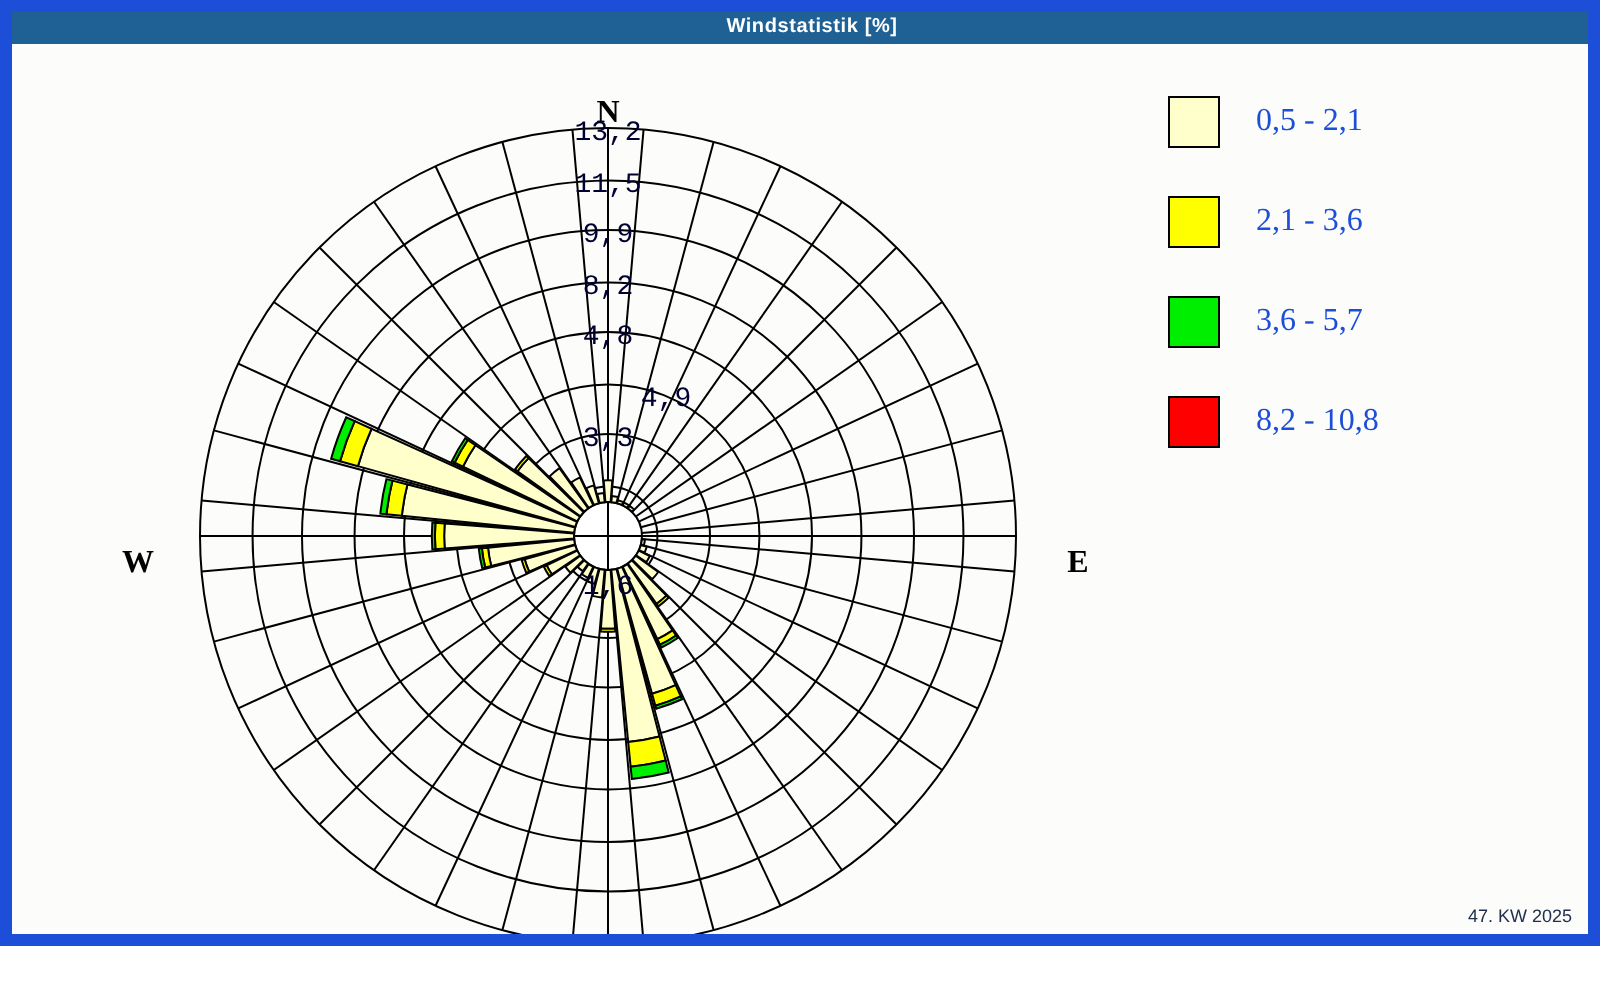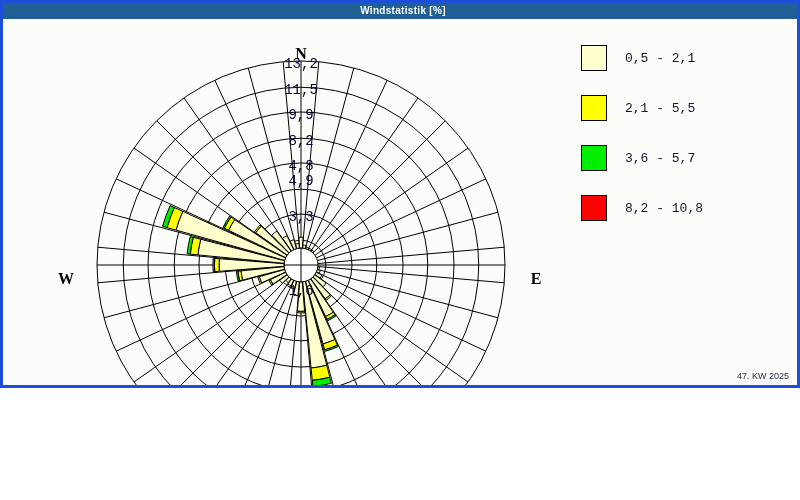--- a/index.html
+++ b/index.html
@@ -3,24 +3,24 @@
 <meta charset="utf-8">
 <style>
   html, body {
     margin: 0;
     padding: 0;
     background: #ffffff;
   }
   #app {
     position: relative;
     width: 800px;
-    height: 388px;
+    height: 473px;
     background: #fcfcfa;
     box-sizing: border-box;
-    border: 3px solid #1d4ed8;
+    border: 6px solid #1d4ed8;
     overflow: hidden;
     font-family: "Liberation Serif", "DejaVu Serif", serif;
   }
   #titlebar {
     position: absolute;
     left: 0; top: 0;
     width: 800px;
     height: 16px;
     background: #1f6095;
     color: #ffffff;
@@ -78,23 +78,23 @@
   }
   .legend-swatch {
     width: 26px;
     height: 26px;
     border: 1px solid #000000;
     box-sizing: border-box;
     flex: 0 0 auto;
   }
   .legend-label {
     margin-left: 18px;
-    font-family: Liberation Mono, monospace;
-    font-size: 13px;
-    color: #0f172a;
+    font-family: Liberation Serif, serif;
+    font-size: 16px;
+    color: #1d4ed8;
     white-space: nowrap;
   }
   #footnote {
     position: absolute;
     right: 8px;
     bottom: 4px;
     font-family: "Liberation Sans", "DejaVu Sans", sans-serif;
     font-size: 9px;
     color: #20304f;
   }
@@ -216,37 +216,37 @@
     </svg>
 
     <div class="cardinal" id="card-n">N</div>
     <div class="cardinal" id="card-s">S</div>
     <div class="cardinal" id="card-w">W</div>
     <div class="cardinal" id="card-e">E</div>
 
     <div id="rtick-layer">
         <div class="rtick" style="top: 216.273px; margin-top: 48px;">1,6</div>
         <div class="rtick" style="top: 190px;">3,3</div>
-        <div class="rtick" style="top: 154px;">4,9</div>
+        <div class="rtick" style="top: 170px; margin-left: 29px;">4,9</div>
         <div class="rtick" style="top: 139px;">4,8</div>
         <div class="rtick" style="top: 114.273px;">8,2</div>
         <div class="rtick" style="top: 88px;">9,9</div>
         <div class="rtick" style="top: 63.2727px;">11,5</div>
         <div class="rtick" style="top: 37px;">13,2</div>
       </div>
   </div>
 
   <div id="legend">
       <div class="legend-row">
         <div class="legend-swatch" style="background: rgb(255, 255, 204);"></div>
         <div class="legend-label">0,5 - 2,1</div>
       </div>
       <div class="legend-row">
         <div class="legend-swatch" style="background: rgb(255, 255, 0);"></div>
-        <div class="legend-label">2,1 - 5,5</div>
+        <div class="legend-label">2,1 - 3,6</div>
       </div>
       <div class="legend-row">
         <div class="legend-swatch" style="background: rgb(0, 238, 0);"></div>
         <div class="legend-label">3,6 - 5,7</div>
       </div>
       <div class="legend-row">
         <div class="legend-swatch" style="background: rgb(255, 0, 0);"></div>
         <div class="legend-label">8,2 - 10,8</div>
       </div>
     </div>

